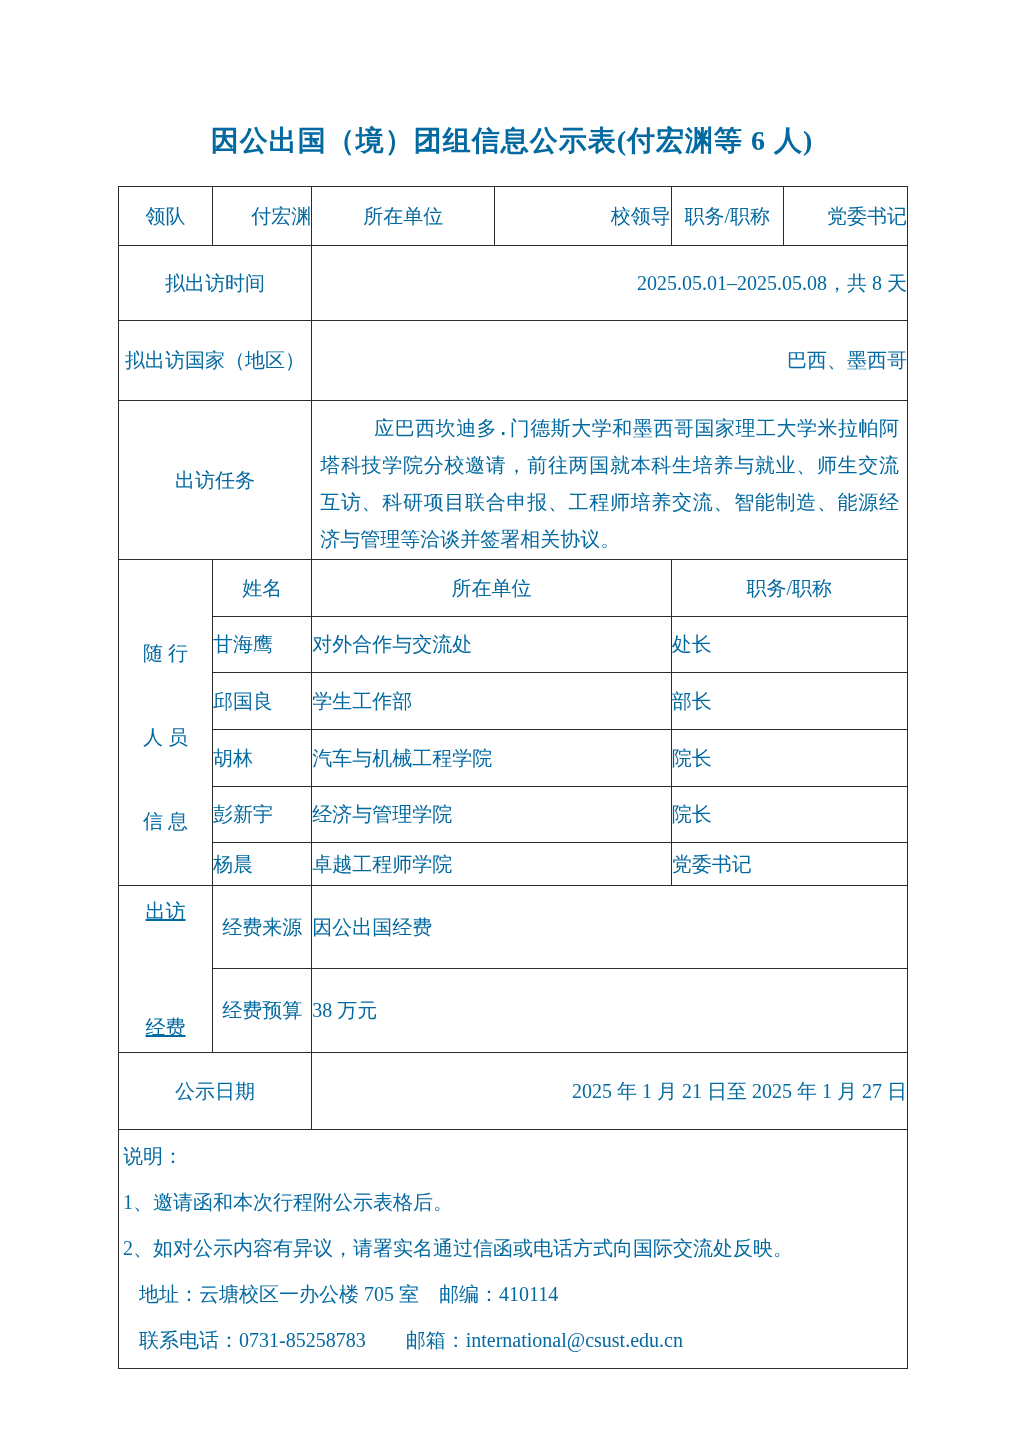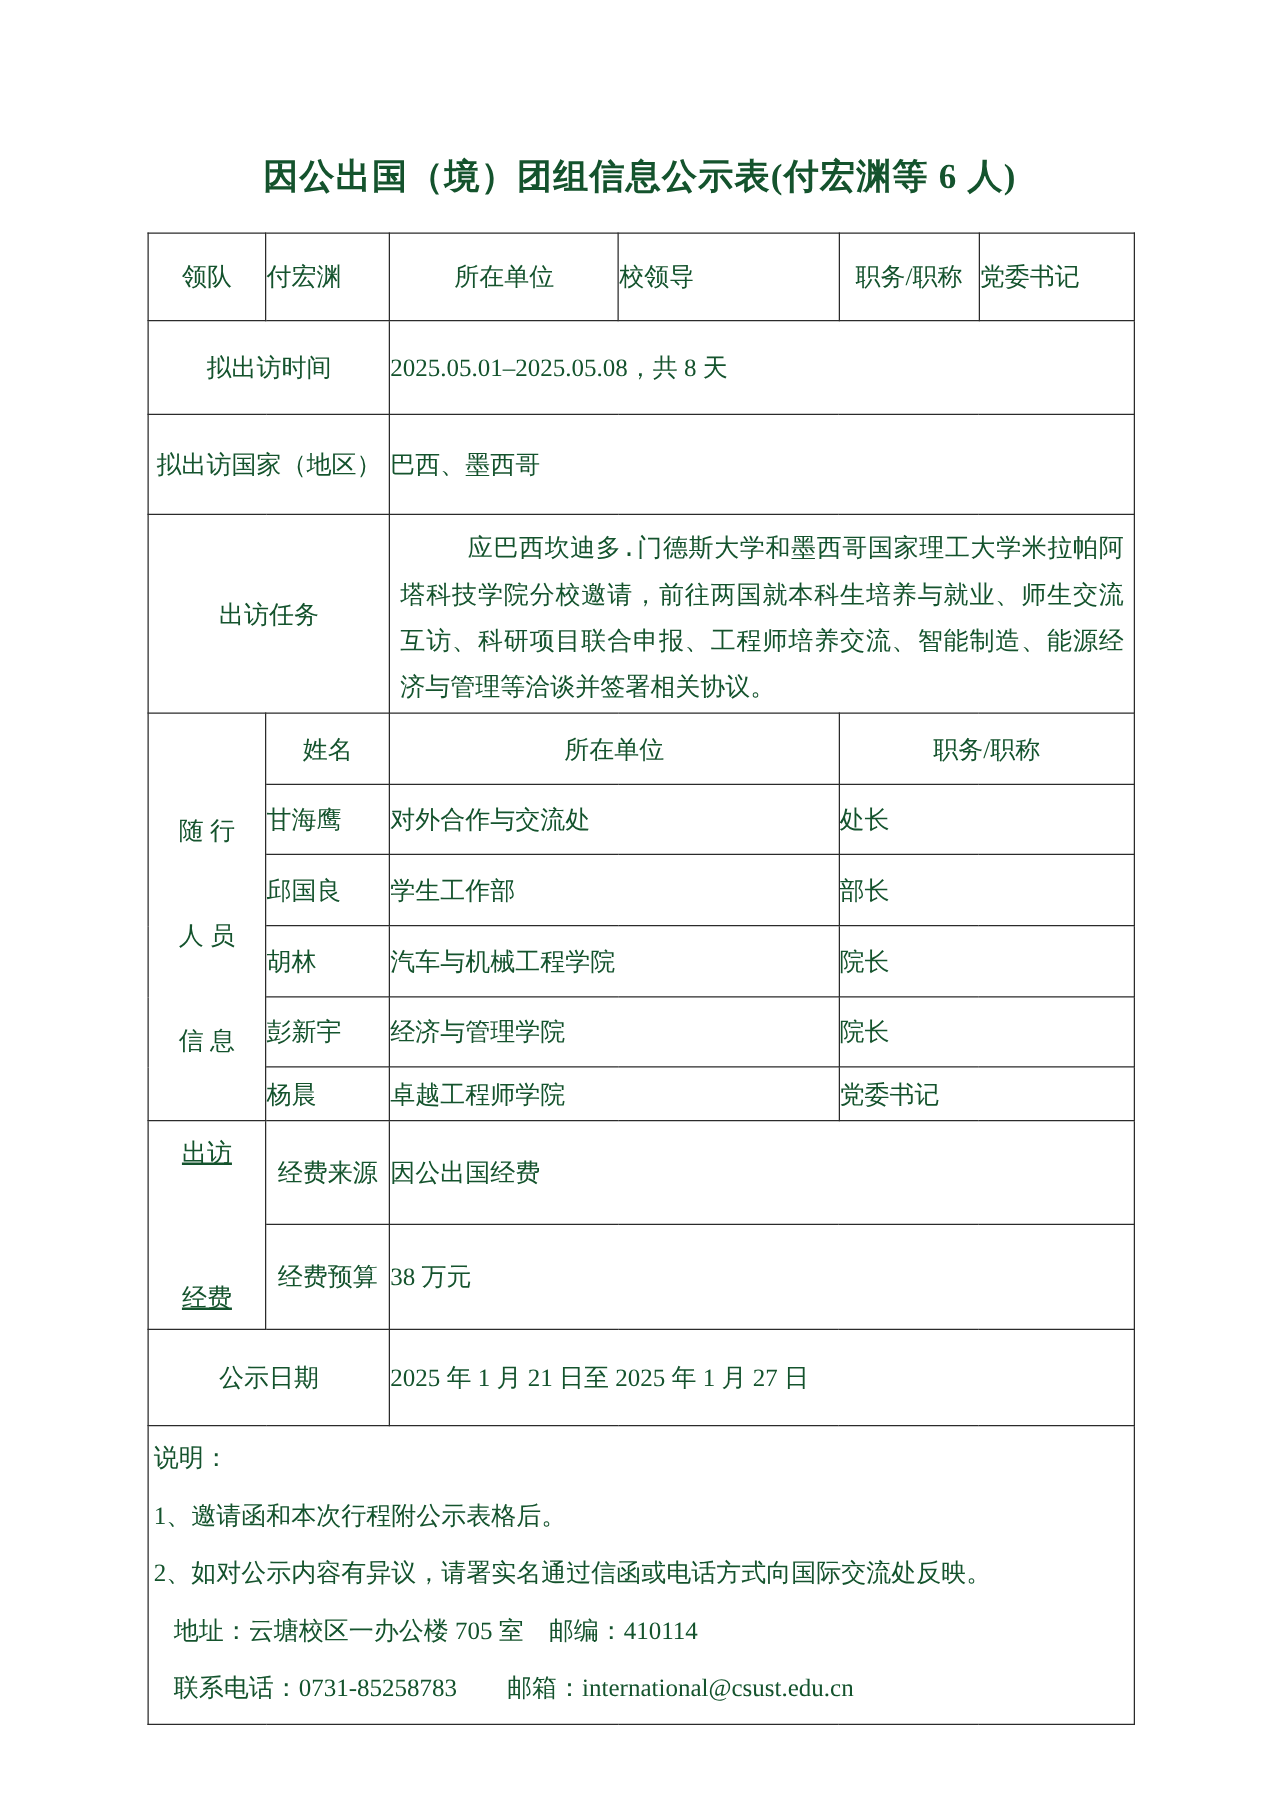--- a/index.html
+++ b/index.html
@@ -2,21 +2,21 @@
 <html lang="zh"><head>
 <meta charset="utf-8">
 <style>
   html, body { margin: 0; padding: 0; background: #e8e8e8; }
   .page {
     position: relative;
     width: 1024px;
     height: 1448px;
     margin: 0 auto;
     background: #ffffff;
-    color: #14532d;
+    color: #0369a1;
     font-family: "Liberation Serif", "DejaVu Serif", serif;
     overflow: hidden;
   }
   .doc-title {
     position: absolute;
     top: 122px;
     left: 0;
     width: 100%;
     margin: 0;
     text-align: center;
@@ -32,26 +32,26 @@
     border-collapse: collapse;
     table-layout: fixed;
   }
   table.form td {
     border: 1px solid #2b2b2b;
     font-size: 20px;
     vertical-align: middle;
     padding: 0;
     overflow: hidden;
   }
-  td.c   { text-align: left; }
+  td.c   { text-align: right; }
   td.l   { text-align: left; padding-left: 9px; }
   td.lbl { text-align: center; }
   td.lbl-tight { text-align: center; font-size: 19px; }
 
-  tr.r1  { height: 70px; }
+  tr.r1  { height: 59px; }
   tr.r2  { height: 75px; }
   tr.r3  { height: 80px; }
   tr.r4  { height: 115px; }
   tr.r5  { height: 57px; }
   tr.r6  { height: 56px; }
   tr.r7  { height: 57px; margin-left: 38px; }
   tr.r8  { height: 57px; }
   tr.r9  { height: 56px; }
   tr.r10 { height: 43px; }
   tr.r11 { height: 83px; }

